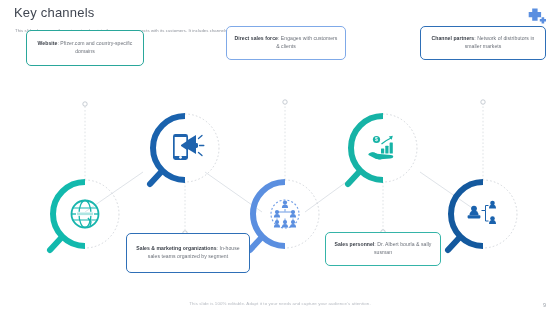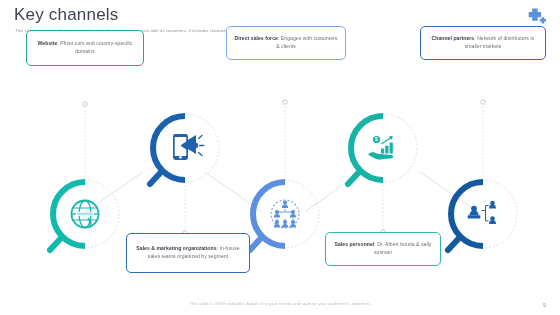--- a/index.html
+++ b/index.html
@@ -8,21 +8,21 @@
     background:#ffffff;
     font-family:"Liberation Sans","DejaVu Sans",sans-serif;
     position:relative;
     -webkit-font-smoothing:antialiased;
   }
   .slide{position:absolute;inset:0;}
 
   
   .page-title{
     position:absolute;left:14px;top:5px;
-    font-size:17px;font-weight:400;color:#3f4550;
+    font-size:13px;font-weight:400;color:#3f4550;
     letter-spacing:.2px;
   }
   .page-subtitle{
     position:absolute;left:15px;top:28px;width:420px;
     font-size:4.2px;color:#8a8f98;line-height:1.5;
     letter-spacing:.1px;
   }
   .logo{position:absolute;right:10px;top:6px;width:26px;height:22px;}
 
   

